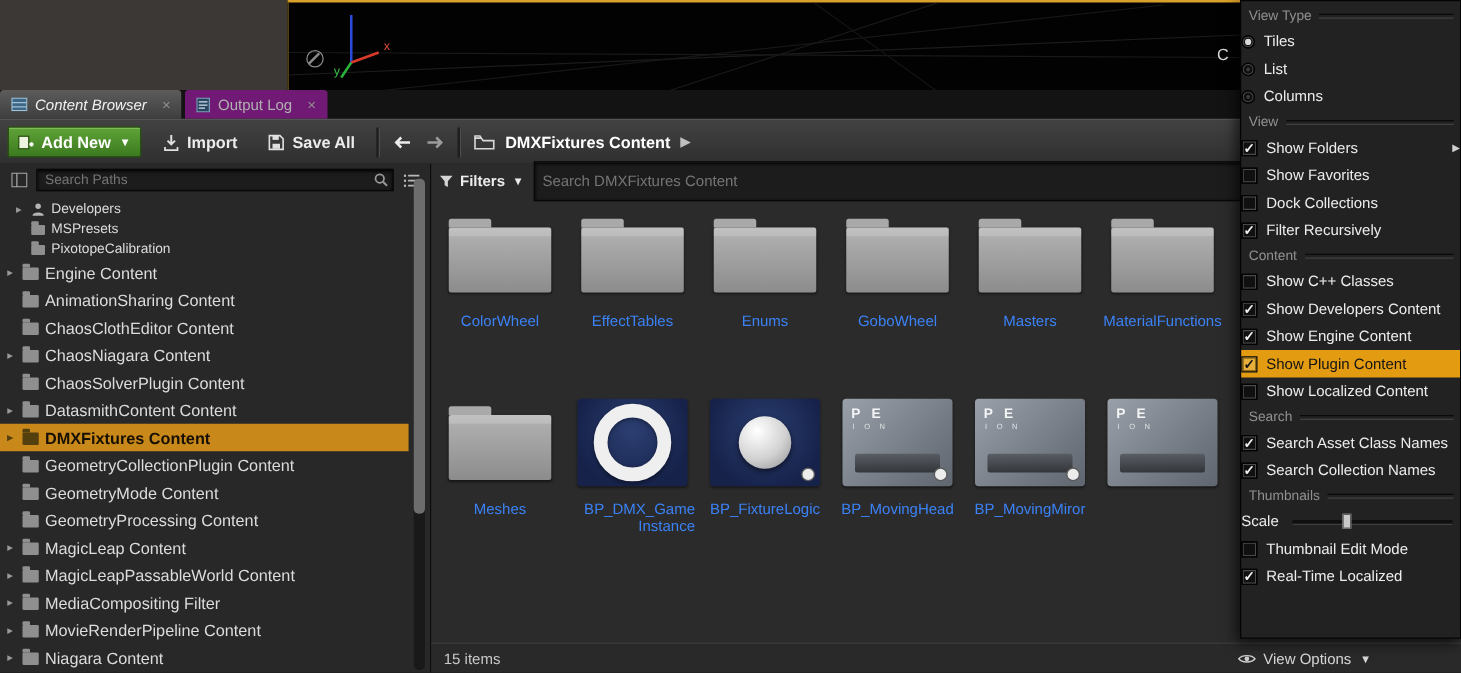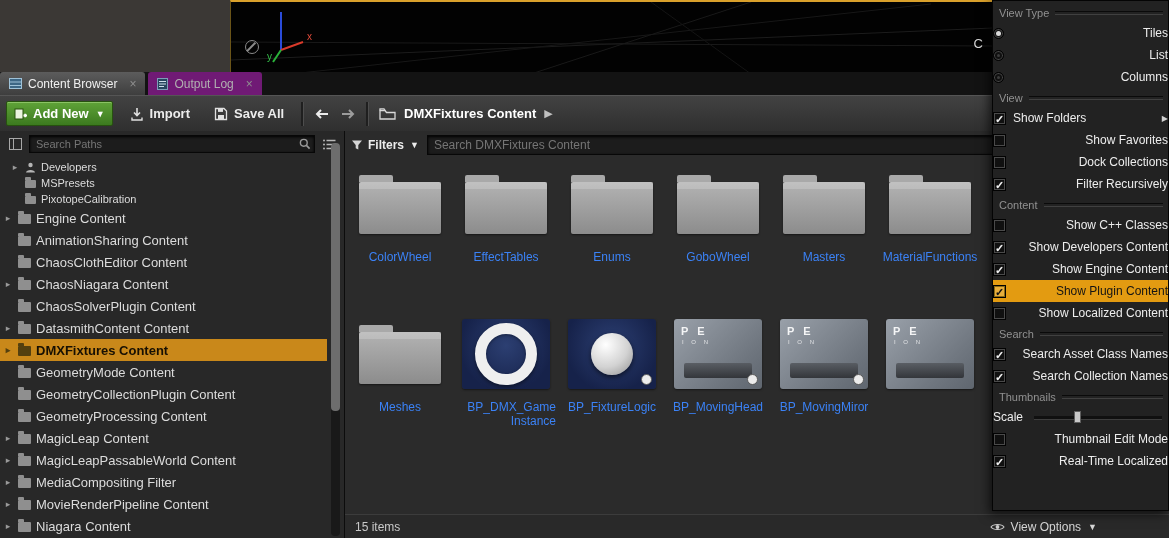--- a/index.html
+++ b/index.html
@@ -13,21 +13,21 @@
   .side-panel{position:absolute;top:0;left:0;width:230px;height:72px;background:#3b3835;border-bottom:2px solid #23211f;}
   .viewport{position:absolute;top:0;left:230px;width:762px;height:72px;background:#020202;border-top:2px solid #d9a02b;border-left:1px solid #6a5418;overflow:hidden;}
   .viewport svg.gridlines{position:absolute;top:0;left:0;}
   .gizmo{position:absolute;top:2px;left:18px;}
   .vp-corner{position:absolute;top:34px;right:10px;color:#d8d8d8;font-size:13px;}
   .vp-lock{position:absolute;top:38px;left:14px;width:12px;height:12px;border:1.5px solid #8a8a8a;border-radius:50%;color:#8a8a8a;}
   .vp-lock::after{content:'';position:absolute;left:-1px;top:4.5px;width:12px;height:1.5px;background:#8a8a8a;transform:rotate(-45deg);}
   
   .tabbar{position:absolute;top:72px;left:0;width:1169px;height:23px;background:#131313;display:flex;align-items:flex-end;}
   .tab{height:23px;display:flex;align-items:center;gap:6px;padding:0 9px;font-size:12px;border-radius:3px 3px 0 0;cursor:default;}
-  .tab.active{background:linear-gradient(#5c5c5c,#3e3e3e);color:#f0f0f0;}
+  .tab.active{background:linear-gradient(#5c5c5c,#3e3e3e);color:#f0f0f0;font-style:italic;}
   .tab.inactive{background:#701a75;color:#b0b0b0;margin-left:3px;}
   .tab .close{color:#8f8f8f;font-size:12px;margin-left:6px;}
   
   .toolbar{position:absolute;top:95px;left:0;width:1035px;height:36px;background:linear-gradient(#424242,#2f2f2f);border-top:1px solid #555;display:flex;align-items:center;padding-left:6px;box-sizing:border-box;gap:10px;}
   .btn{display:flex;align-items:center;gap:6px;color:#ececec;font-size:13px;font-weight:700;padding:4px 7px;border-radius:2px;}
   .btn-addnew{background:linear-gradient(#5fa338,#3c7a1f);border:1px solid #27520f;box-shadow:inset 0 1px 0 #8ac364;color:#fff;}
   .caret{font-size:9px;color:inherit;margin-left:1px;}
   .tsep{width:2px;height:24px;background:#1f1f1f;border-right:1px solid #4d4d4d;}
   .nav-arrows{display:flex;align-items:center;gap:10px;}
   .crumb{display:flex;align-items:center;gap:8px;}
@@ -51,21 +51,21 @@
   .tree-item.small .fold-ico{width:11px;height:8px;}
   .tree-item.selected{background:#c9881a;color:#171003;font-weight:600;}
   .tree-item.selected .fold-ico,.tree-item.selected .fold-ico::before{background:#54400f;}
   .tree-item.selected .tw{color:#54400f;}
   .tree-scroll{position:absolute;top:28px;right:4px;width:9px;bottom:2px;background:#191919;border-radius:4px;}
   .tree-thumb{position:absolute;top:12px;right:4px;width:9px;height:268px;background:#6d6d6d;border-radius:4px;}
   
   .main{flex:1;background:#2b2b2b;display:flex;flex-direction:column;position:relative;min-width:0;}
   .filter-row{height:28px;display:flex;align-items:center;gap:8px;padding:0 6px;flex:none;}
   .filters-btn{display:flex;align-items:center;gap:5px;color:#ececec;font-size:12px;font-weight:700;}
-  .filter-row .search-wrap input{height:20px;font-size:12px;color:#eab308;}
+  .filter-row .search-wrap input{height:32px;font-size:12px;color:#eab308;}
   .grid{width:648px;flex:1;display:flex;flex-wrap:wrap;align-content:flex-start;padding:0 0 0 2px;overflow:hidden;}
   .tile{width:106px;height:150px;display:flex;flex-direction:column;align-items:center;padding-top:10px;box-sizing:border-box;}
   .thumb-box{width:88px;height:70px;display:flex;align-items:center;justify-content:center;flex:none;}
   .folder-shape{width:82px;height:52px;background:linear-gradient(#b3b3b3,#8c8c8c);border-radius:2px;position:relative;margin-top:8px;box-shadow:0 1px 2px rgba(0,0,0,.5);}
   .folder-shape::before{content:'';position:absolute;top:-7px;left:0;width:34px;height:7px;background:#a9a9a9;border-radius:2px 2px 0 0;}
   .folder-shape::after{content:'';position:absolute;top:0;left:0;right:0;height:7px;background:rgba(255,255,255,.18);}
   .thumb{width:88px;height:70px;border-radius:3px;position:relative;overflow:hidden;box-shadow:0 1px 2px rgba(0,0,0,.5);}
   .thumb.navy{background:radial-gradient(circle at 50% 38%,#2c3f72,#16224a 75%);}
   .ring{position:absolute;left:50%;top:50%;transform:translate(-50%,-50%);width:40px;height:40px;border:11px solid #efefef;border-radius:50%;box-shadow:0 2px 4px rgba(0,0,0,.5), inset 0 1px 3px rgba(0,0,0,.4);}
   .sphere{position:absolute;left:50%;top:50%;transform:translate(-50%,-50%);width:42px;height:42px;border-radius:50%;background:radial-gradient(circle at 35% 28%,#ffffff,#d2d2d2 55%,#8f8f8f);box-shadow:0 2px 5px rgba(0,0,0,.6);}
@@ -74,21 +74,21 @@
   .thumb.photo .wm2{position:absolute;top:20px;left:8px;color:rgba(255,255,255,.75);font-size:6px;letter-spacing:3px;}
   .thumb.photo .fixture{position:absolute;left:10px;right:10px;bottom:11px;height:15px;background:linear-gradient(#565a60,#2c2e32);border-radius:2px;opacity:.9;}
   .badge{position:absolute;right:4px;bottom:4px;width:11px;height:11px;border-radius:50%;background:#ececec;border:1px solid #5a5a5a;box-sizing:border-box;}
   .tile-label{margin-top:12px;font-size:12px;color:#3b82f6;text-align:right;line-height:1.15;max-width:100px;word-wrap:break-word;}
   .status-row{height:23px;background:#292929;border-top:1px solid #3c3c3c;display:flex;align-items:center;padding:0 10px;flex:none;font-size:12px;color:#c9c9c9;}
   .view-options-btn{margin-left:auto;margin-right:62px;display:flex;align-items:center;gap:6px;color:#d6d6d6;font-size:12px;}
   
   .menu{position:absolute;top:0;right:0;width:177px;height:511px;background:#222222;border:1px solid #040404;box-shadow:-3px 3px 10px rgba(0,0,0,.65);box-sizing:border-box;z-index:30;padding-top:2px;}
   .menu-header{display:flex;align-items:center;gap:6px;color:#919191;font-size:11px;padding:4px 5px 3px 6px;}
   .menu-header::after{content:'';flex:1;height:2px;border-top:1px solid #0a0a0a;border-bottom:1px solid #404040;}
-  .menu-item{height:22px;display:flex;align-items:center;gap:7px;padding:0 0;font-size:12px;color:#ededed;box-sizing:border-box;justify-content:space-between;}
+  .menu-item{height:22px;display:flex;align-items:center;gap:7px;padding:0 0;font-size:12px;color:#ededed;box-sizing:border-box;}
   .menu-item.hl{background:#e39b11;color:#141414;}
   .cb{width:13px;height:13px;background:#101010;border:1px solid #020202;box-shadow:inset 0 0 0 1px #4a4a4a;color:#f2f2f2;font-size:11px;line-height:12px;text-align:center;font-weight:700;flex:none;box-sizing:border-box;}
   .menu-item.hl .cb{background:#e8ae3c;box-shadow:inset 0 0 0 1px #8a6a14;color:#141414;}
   .rb{width:11px;height:11px;border-radius:50%;background:#101010;border:1px solid #010101;box-shadow:inset 0 0 0 1px #484848;position:relative;flex:none;box-sizing:border-box;}
   .rb::after{content:'';position:absolute;inset:3px;border-radius:50%;background:#3c3c3c;}
   .rb.on::after{inset:2px;background:#d9d9d9;}
   .mi-label{flex:none;}
   .sub{margin-left:auto;font-size:8px;color:#d0d0d0;}
   .slider{position:relative;flex:1;height:14px;margin-left:4px;}
   .slider-track{position:absolute;top:6px;left:0;right:6px;height:3px;background:#101010;border-bottom:1px solid #3e3e3e;}
@@ -258,26 +258,26 @@
           <span class="tree-label">DatasmithContent Content</span>
         </div>
         <div class="tree-item selected">
           <span class="tw">▸</span>
           <span class="fold-ico"></span>
           <span class="tree-label">DMXFixtures Content</span>
         </div>
         <div class="tree-item">
           <span class="tw"></span>
           <span class="fold-ico"></span>
+          <span class="tree-label">GeometryCollectionPlugin Content</span>
+        </div>
+        <div class="tree-item">
+          <span class="tw"></span>
+          <span class="fold-ico"></span>
           <span class="tree-label">GeometryMode Content</span>
-        </div>
-        <div class="tree-item">
-          <span class="tw"></span>
-          <span class="fold-ico"></span>
-          <span class="tree-label">GeometryCollectionPlugin Content</span>
         </div>
         <div class="tree-item">
           <span class="tw"></span>
           <span class="fold-ico"></span>
           <span class="tree-label">GeometryProcessing Content</span>
         </div>
         <div class="tree-item">
           <span class="tw">▸</span>
           <span class="fold-ico"></span>
           <span class="tree-label">MagicLeap Content</span>

